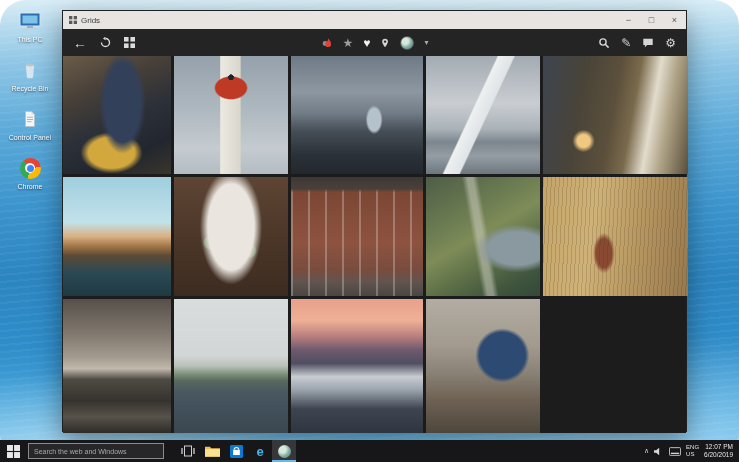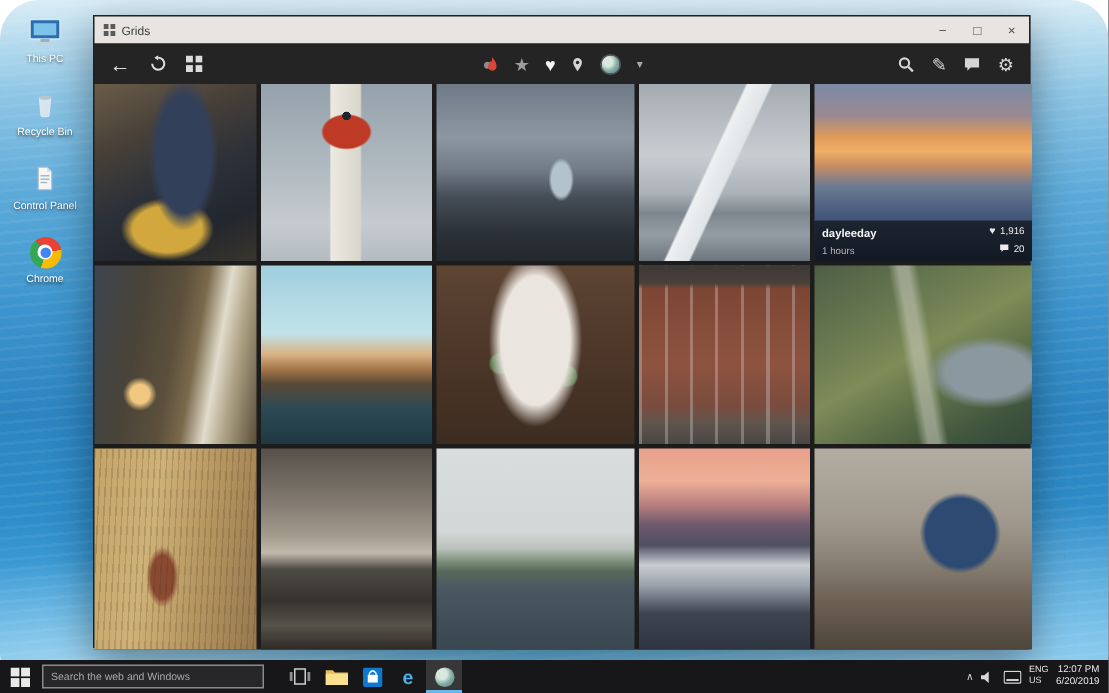--- a/index.html
+++ b/index.html
@@ -67,21 +67,21 @@
   .post-overlay .col { display:flex; flex-direction:column; justify-content:space-between; }
   .post-overlay .uname { font-size:7.5px; font-weight:bold; color:#f5f5f5; }
   .post-overlay .age { font-size:6.5px; color:#b5b5b5; }
   .post-overlay .stat { font-size:6.5px; color:#ececec; text-align:right; display:flex; gap:3px; justify-content:flex-end; align-items:center; }
   .post-overlay .hglyph { font-size:7px; color:#f0eDeD; }
 
   
   .taskbar { position:absolute; left:0; bottom:0; width:739px; height:22px;
     background:#17171a; display:flex; align-items:center; }
   .start { width:26px; height:100%; display:flex; align-items:center; justify-content:center; cursor:pointer; }
-  .search-box { width:148px; height:16px; margin-left:2px; background:rgba(255,255,255,0.07);
+  .search-box { width:136px; height:16px; margin-left:2px; background:rgba(255,255,255,0.07);
     border:1px solid #8a8a8a; display:flex; align-items:center; padding:0 5px; }
   .search-box input { width:100%; background:transparent; border:none; outline:none;
     font-size:7px; color:#cfcfcf; font-family:"Liberation Sans", sans-serif; }
   .search-box input::placeholder { color:#a8a8a8; }
   .task-icons { display:flex; align-items:center; height:100%; margin-left:12px; }
   .task-ico { width:24px; height:100%; display:flex; align-items:center; justify-content:center; cursor:pointer; }
   .task-ico.active { background:rgba(255,255,255,0.14); box-shadow:inset 0 -2px 0 #6ab8e8; }
   .edge-e { color:#49b2e8; font-weight:bold; font-size:13px; line-height:13px; }
   .app-ball { width:13px; height:13px; border-radius:50%;
     background:radial-gradient(circle at 35% 35%, #d8e8dc 0 28%, #84aea4 55%, #4c7c8a 100%); }
@@ -216,42 +216,20 @@
         <span class="tbi txt" style="color:#d5d5d5;">⚙</span>
       </span>
     </div>
 
     <div class="photo-grid">
 
       <div class="tile" title="top-down view of legs in dark jeans and sneakers on cliff edge with yellow jacket" style="background: radial-gradient(30px 65px at 55% 40%, rgb(51, 64, 90) 60%, rgba(51, 64, 90, 0) 78%), radial-gradient(42px 28px at 45% 82%, rgb(210, 168, 62) 55%, rgba(210, 168, 62, 0) 74%), linear-gradient(155deg, rgb(106, 92, 72) 0%, rgb(70, 63, 56) 30%, rgb(44, 48, 56) 55%, rgb(34, 38, 46) 78%, rgb(58, 53, 44) 100%);"></div>
         <div class="tile" title="white lighthouse with red top against grey cloudy sky" style="background: radial-gradient(3px at 50% 18%, rgb(32, 36, 42) 90%, rgba(32, 36, 42, 0) 100%), radial-gradient(17px 12px at 50% 27%, rgb(191, 58, 36) 90%, rgba(191, 58, 36, 0) 100%), linear-gradient(90deg, rgba(236, 233, 225, 0) 40%, rgb(236, 233, 225) 41%, rgb(217, 214, 204) 58%, rgba(217, 214, 204, 0) 59%), linear-gradient(rgb(149, 161, 171) 0%, rgb(174, 184, 191) 45%, rgb(197, 203, 208) 78%, rgb(180, 188, 194) 100%);"></div>
         <div class="tile" title="rocky coastline under stormy sky with woman in pale dress on the rocks" style="background: radial-gradient(10px 17px at 63% 54%, rgb(180, 194, 204) 65%, rgba(180, 194, 204, 0) 85%), linear-gradient(rgb(110, 122, 134) 0%, rgb(141, 151, 161) 30%, rgb(115, 125, 136) 48%, rgb(69, 77, 86) 64%, rgb(43, 49, 56) 84%, rgb(35, 40, 46) 100%);"></div>
         <div class="tile" title="white sailboat on grey water under overcast sky" style="background: linear-gradient(115deg, rgba(238, 240, 241, 0) 42%, rgb(238, 240, 241) 43%, rgb(223, 228, 231) 52%, rgba(223, 228, 231, 0) 53%), linear-gradient(rgb(163, 171, 178) 0%, rgb(201, 205, 209) 40%, rgb(170, 178, 184) 62%, rgb(125, 134, 142) 73%, rgb(149, 157, 164) 85%, rgb(109, 118, 126) 100%);"></div>
-        <div class="tile" title="harbour with moored boats at orange sunset" style="background: linear-gradient(rgb(124, 138, 166) 0%, rgb(154, 138, 146) 18%, rgb(224, 154, 88) 30%, rgb(240, 176, 104) 38%, rgb(201, 141, 98) 46%, rgb(106, 122, 148) 58%, rgb(70, 89, 122) 74%, rgb(47, 66, 96) 90%, rgb(38, 55, 80) 100%); position: relative;">
-          <div class="post-overlay">
-        <span class="col">
-          <span class="uname">dayleeday</span>
-          <span class="age">1 hours</span>
-        </span>
-        <span class="col">
-          <span class="stat">
-            <span class="hglyph">♥</span>
-            <span>1,916</span>
-          </span>
-          <span class="stat">
-            <span>
-              <svg width="7" height="7" viewBox="0 0 12 12">
-                    <path d="M1.3 1.8 h9.4 v6.2 h-5.6 l-2.2 2.2 v-2.2 h-1.6 Z" fill="#ececec"></path>
-                  </svg>
-            </span>
-            <span>20</span>
-          </span>
-        </span>
-      </div>
-        </div>
         <div class="tile" title="woman sitting by bright window in wood-panelled room with warm lamp" style="background: radial-gradient(14px at 28% 72%, rgb(240, 200, 128) 45%, rgba(240, 200, 128, 0) 80%), linear-gradient(100deg, rgb(62, 68, 80) 0%, rgb(74, 68, 56) 28%, rgb(92, 80, 60) 48%, rgb(122, 106, 76) 60%, rgb(226, 220, 204) 72%, rgb(176, 164, 136) 82%, rgb(90, 78, 58) 100%);"></div>
         <div class="tile" title="Stockholm waterfront skyline at golden hour" style="background: linear-gradient(rgb(159, 206, 222) 0%, rgb(194, 226, 234) 38%, rgb(216, 177, 131) 50%, rgb(165, 119, 72) 58%, rgb(92, 74, 54) 66%, rgb(44, 74, 84) 80%, rgb(30, 57, 66) 100%);"></div>
         <div class="tile" title="white wedding dress laid flat on dark wooden floor with green leaves" style="background: radial-gradient(42px 78px at 50% 42%, rgb(234, 230, 223) 55%, rgba(234, 230, 223, 0) 74%), radial-gradient(8px at 32% 55%, rgb(93, 122, 78) 75%, rgba(93, 122, 78, 0) 95%), radial-gradient(8px at 66% 62%, rgb(93, 122, 78) 75%, rgba(93, 122, 78, 0) 95%), linear-gradient(rgb(94, 69, 52) 0%, rgb(78, 56, 42) 45%, rgb(60, 44, 32) 100%);"></div>
         <div class="tile" title="red brick building facade with rows of windows and cyclists below" style="background: linear-gradient(rgb(60, 56, 53) 0%, rgb(74, 64, 58) 10%, rgba(0, 0, 0, 0) 13%), repeating-linear-gradient(90deg, rgba(240, 240, 235, 0.28) 0px, rgba(240, 240, 235, 0.28) 2px, rgba(0, 0, 0, 0) 2px, rgba(0, 0, 0, 0) 17px), linear-gradient(rgb(124, 70, 52) 12%, rgb(141, 83, 64) 55%, rgb(122, 76, 62) 78%, rgb(98, 84, 78) 88%, rgb(74, 70, 68) 100%);"></div>
         <div class="tile" title="green mountainside with small village by fjord and winding gravel road" style="background: radial-gradient(52px 30px at 80% 60%, rgb(138, 152, 160) 55%, rgba(138, 152, 160, 0) 80%), linear-gradient(80deg, rgba(205, 205, 192, 0) 42%, rgba(205, 205, 192, 0.55) 46%, rgba(205, 205, 192, 0.55) 50%, rgba(205, 205, 192, 0) 54%), linear-gradient(150deg, rgb(78, 94, 70) 0%, rgb(104, 120, 80) 28%, rgb(126, 140, 88) 48%, rgb(94, 112, 72) 66%, rgb(65, 86, 62) 84%, rgb(51, 72, 56) 100%);"></div>
         <div class="tile" title="red-haired woman standing among tall golden reeds" style="background: repeating-linear-gradient(93deg, rgba(60, 45, 25, 0.18) 0px, rgba(60, 45, 25, 0.18) 1px, rgba(0, 0, 0, 0) 1px, rgba(0, 0, 0, 0) 4px), radial-gradient(14px 26px at 42% 64%, rgb(138, 74, 50) 55%, rgba(138, 74, 50, 0) 78%), linear-gradient(100deg, rgb(196, 164, 104) 0%, rgb(207, 178, 120) 35%, rgb(182, 150, 96) 65%, rgb(151, 120, 78) 100%);"></div>
         <div class="tile" title="person walking through old stone alley reflected in wet pavement" style="background: linear-gradient(rgb(87, 80, 74) 0%, rgb(132, 124, 114) 28%, rgb(165, 156, 144) 44%, rgb(194, 185, 172) 52%, rgb(78, 74, 68) 60%, rgb(54, 51, 46) 76%, rgb(87, 82, 74) 88%, rgb(46, 43, 39) 100%);"></div>
         <div class="tile" title="misty fjord with green headland under low fog and wooden dock" style="background: linear-gradient(rgb(218, 221, 221) 0%, rgb(211, 214, 214) 42%, rgb(185, 193, 186) 50%, rgb(126, 145, 124) 56%, rgb(89, 105, 92) 61%, rgb(75, 90, 96) 68%, rgb(65, 80, 90) 82%, rgb(58, 71, 80) 100%);"></div>
         <div class="tile" title="small boats moored in harbour under pink sunset sky" style="background: linear-gradient(rgb(233, 160, 140) 0%, rgb(238, 176, 150) 16%, rgb(184, 126, 126) 28%, rgb(110, 90, 110) 38%, rgb(80, 78, 98) 48%, rgb(200, 205, 210) 58%, rgb(154, 162, 172) 68%, rgb(62, 68, 80) 82%, rgb(46, 52, 64) 100%);"></div>
         <div class="tile" title="woman holding dark blue umbrella in old town street" style="background: radial-gradient(27px at 67% 42%, rgb(44, 74, 114) 85%, rgba(44, 74, 114, 0) 100%), linear-gradient(rgb(178, 172, 162) 0%, rgb(162, 154, 142) 35%, rgb(138, 130, 118) 55%, rgb(110, 98, 84) 75%, rgb(78, 70, 60) 100%);"></div>

